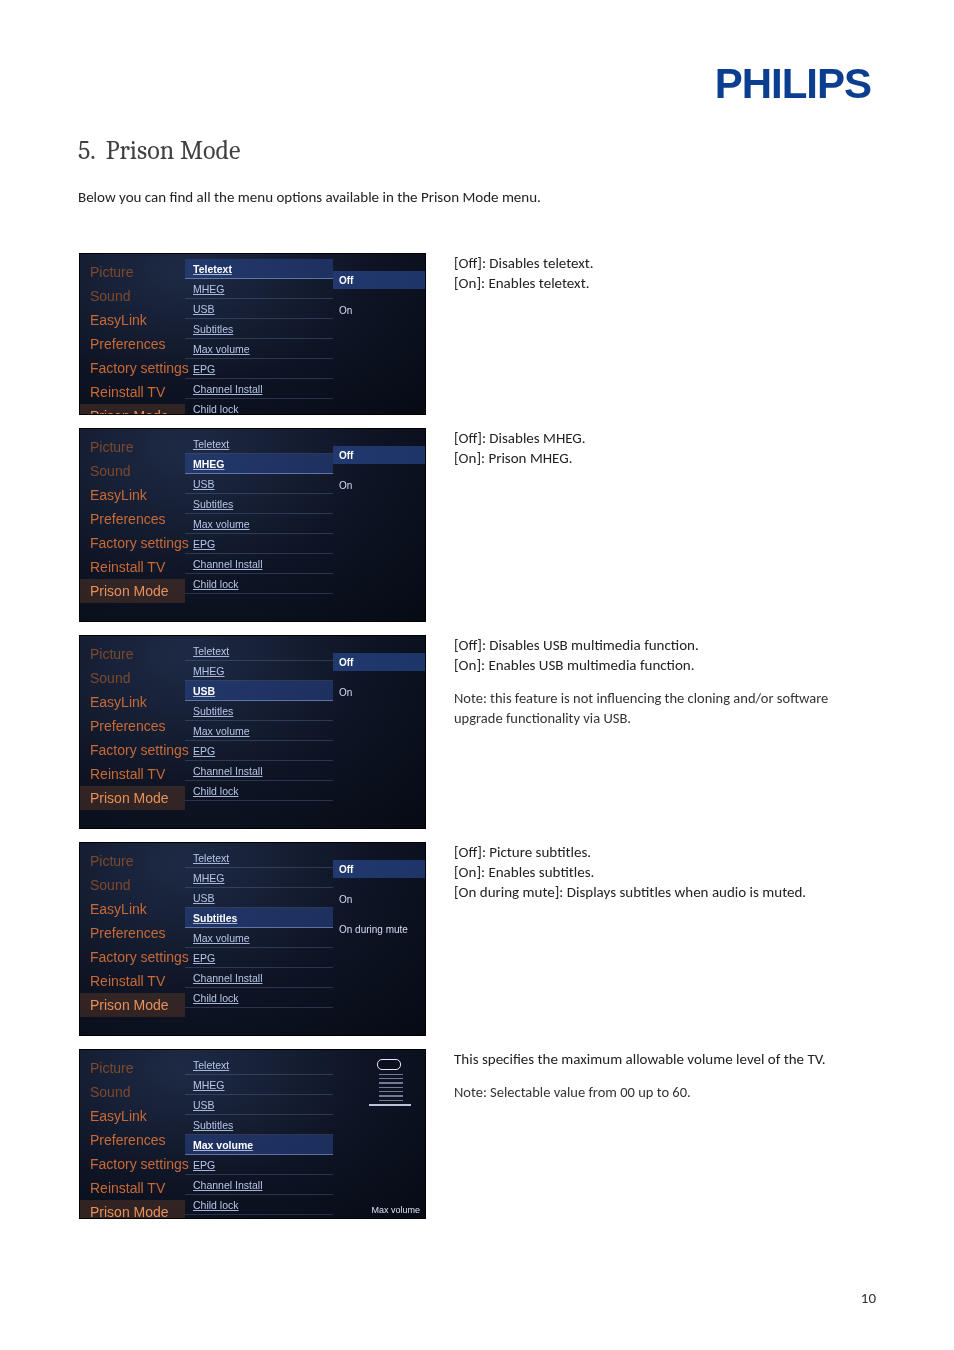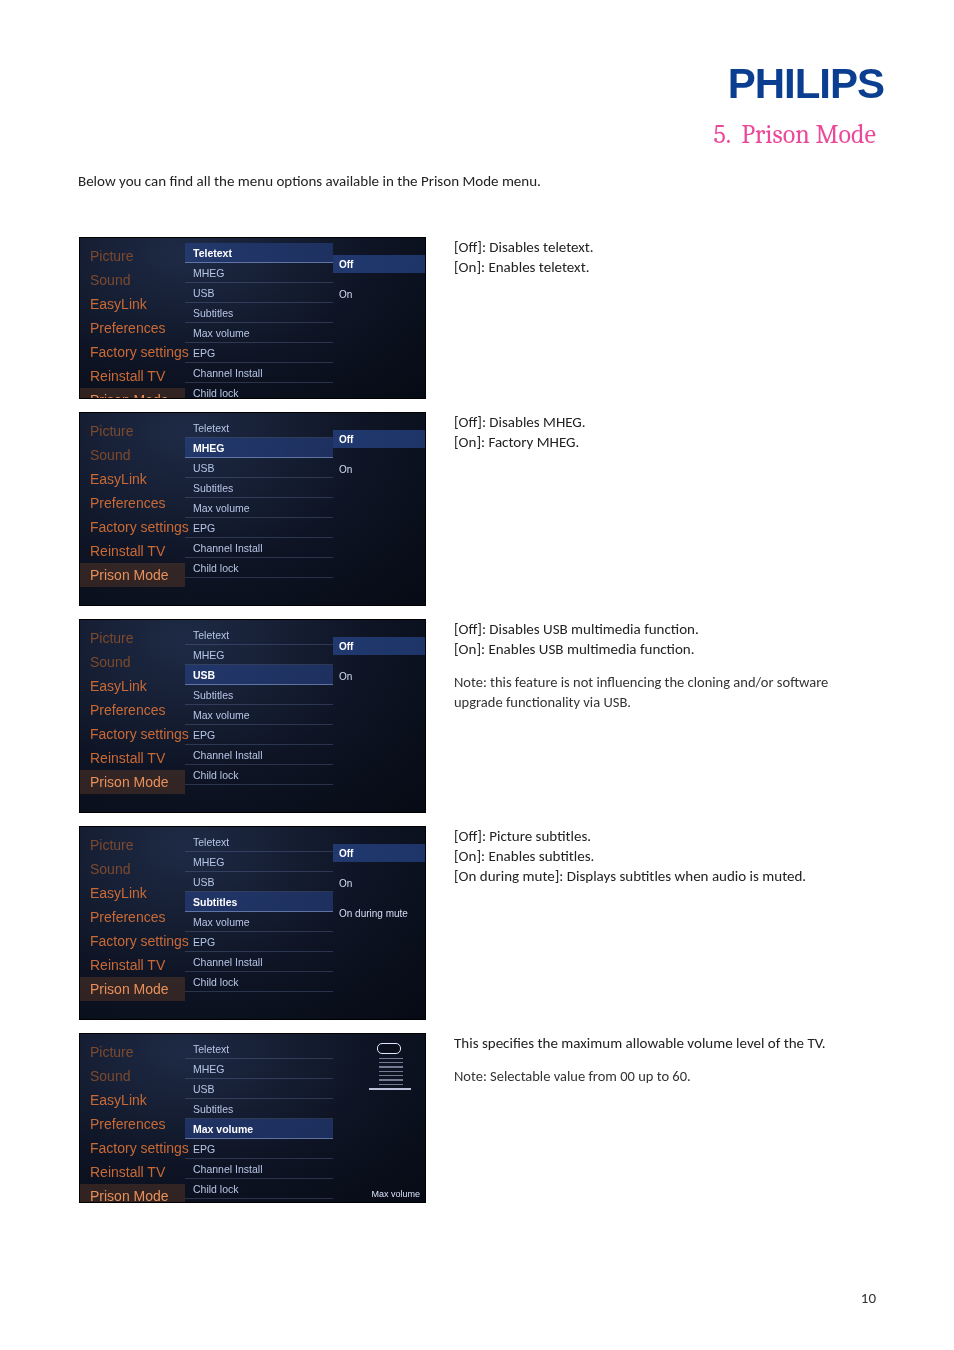--- a/index.html
+++ b/index.html
@@ -10,34 +10,33 @@
     background: #ffffff;
     font-family: Calibri, "Segoe UI", Arial, sans-serif;
     color: #333;
     position: relative;
     box-sizing: border-box;
     padding: 60px 78px 50px 78px;
   }
   .logo {
     position: absolute;
     top: 60px;
-    right: 70px;
+    right: 83px;
     font-family: Arial, Helvetica, sans-serif;
     font-weight: 900;
     letter-spacing: -1px;
     font-size: 42px;
     color: #0b3e91;
   }
   .heading {
-    margin-top: 60px;
-    color: #ec4899;
+    margin-top: 76px;
+    color: #404040;
     font-family: Cambria, Georgia, serif;
     font-size: 26px;
     font-weight: 400;
-    text-align: right;
   }
   .heading .num { margin-right: 10px; }
   .intro {
     font-size: 15px;
     color: #222;
   }
   .table {
     margin-top: 46px;
     width: 100%;
     border-collapse: collapse;
@@ -90,20 +89,21 @@
   }
   .tv .left div.dim { color: #7d4a2d; }
   .tv .left div.hot {
     background: rgba(221,120,50,0.18);
     color: #e8905a;
   }
   .tv .mid {
     width: 148px;
     padding: 5px 0 5px 0;
     position: relative;
+    text-decoration: underline;
   }
   .tv .mid .row {
     padding: 4px 6px 3px 8px;
     color: #b7c5e6;
     border-bottom: 1px solid rgba(120,140,190,0.28);
     font-size: 10.5px;
     position: relative;
   }
   .tv .mid .row.sel {
     background: rgba(40,70,140,0.55);
@@ -229,21 +229,21 @@
               <div class="row">Child lock</div>
             </div>
             <div class="right">
               <div class="opt sel">Off</div>
               <div class="opt">On</div>
             </div>
           </div>
         </td>
         <td class="desc">
           <div>[Off]: Disables MHEG.</div>
-          <div>[On]: Factory MHEG.</div>
+          <div>[On]: Prison MHEG.</div>
         </td>
       </tr>
       <tr>
         <td class="shot">
           <div class="tv h2">
             <div class="left">
               <div class="dim">Picture</div>
               <div class="dim">Sound</div>
               <div class="">EasyLink</div>
               <div class="">Preferences</div>

